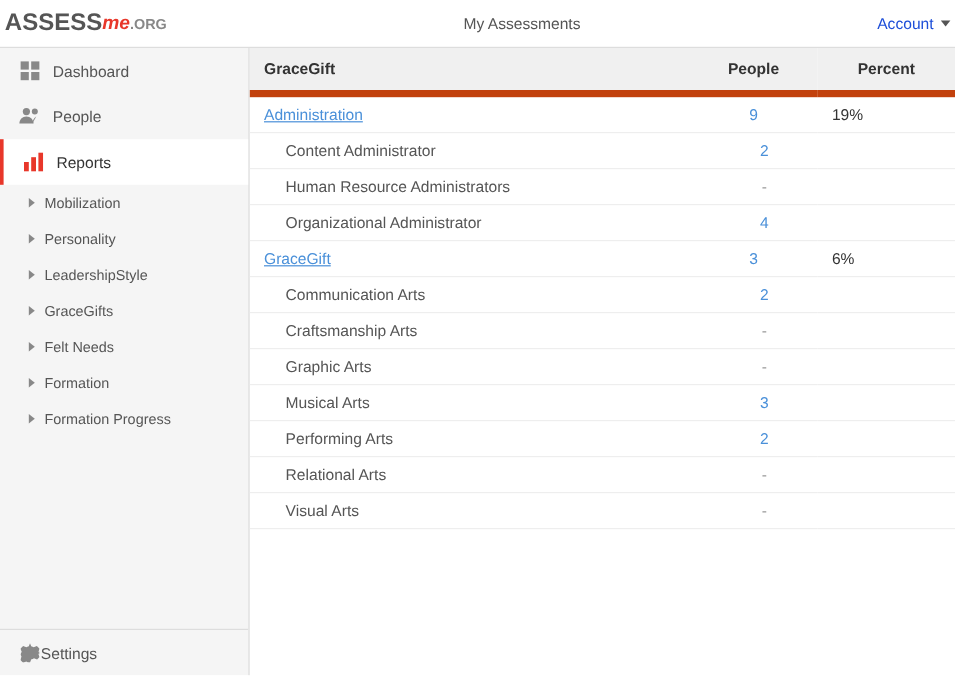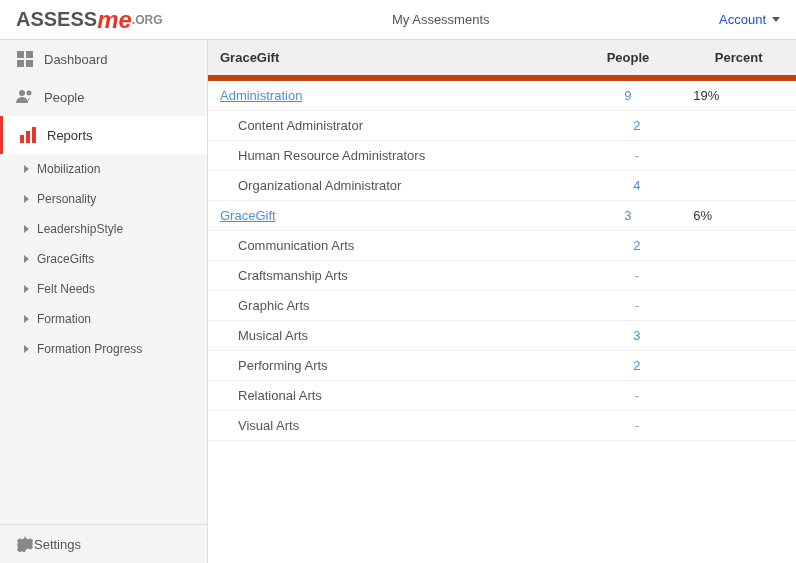--- a/index.html
+++ b/index.html
@@ -1,25 +1,25 @@
 <!DOCTYPE html>
 <html><head>
   <meta charset="utf-8">
   <style>
     * { margin: 0; padding: 0; box-sizing: border-box; }
     body { font-family: Arial, sans-serif; font-size: 13px; color: #333; background: #fff; display: flex; flex-direction: column; height: 563px; overflow: hidden; }
 
     
     .header {
       display: flex; align-items: center; justify-content: space-between;
-      padding: 0 16px; height: 40px; border-bottom: 1px solid #ddd; background: #fff;
+      padding: 0 4px; height: 40px; border-bottom: 1px solid #ddd; background: #fff;
     }
     .logo { display: flex; align-items: center; font-size: 20px; font-weight: bold; }
     .logo-assess { color: #555; }
-    .logo-me { color: #e8372a; font-size: 24px; font-style: italic; }
+    .logo-me { color: #e8372a; font-size: 16px; font-style: italic; }
     .logo-org { color: #888; font-size: 12px; }
     .header-nav { display: flex; gap: 20px; align-items: center; }
     .header-nav a { color: #555; text-decoration: none; font-size: 13px; }
     .header-account { display: flex; align-items: center; gap: 4px; color: #1d4ed8; font-size: 13px; cursor: pointer; }
     .caret { display: inline-block; width: 0; height: 0; border-left: 4px solid transparent; border-right: 4px solid transparent; border-top: 5px solid #555; margin-left: 2px; }
 
     
     .main { display: flex; flex: 1; overflow: hidden; }
 
     

